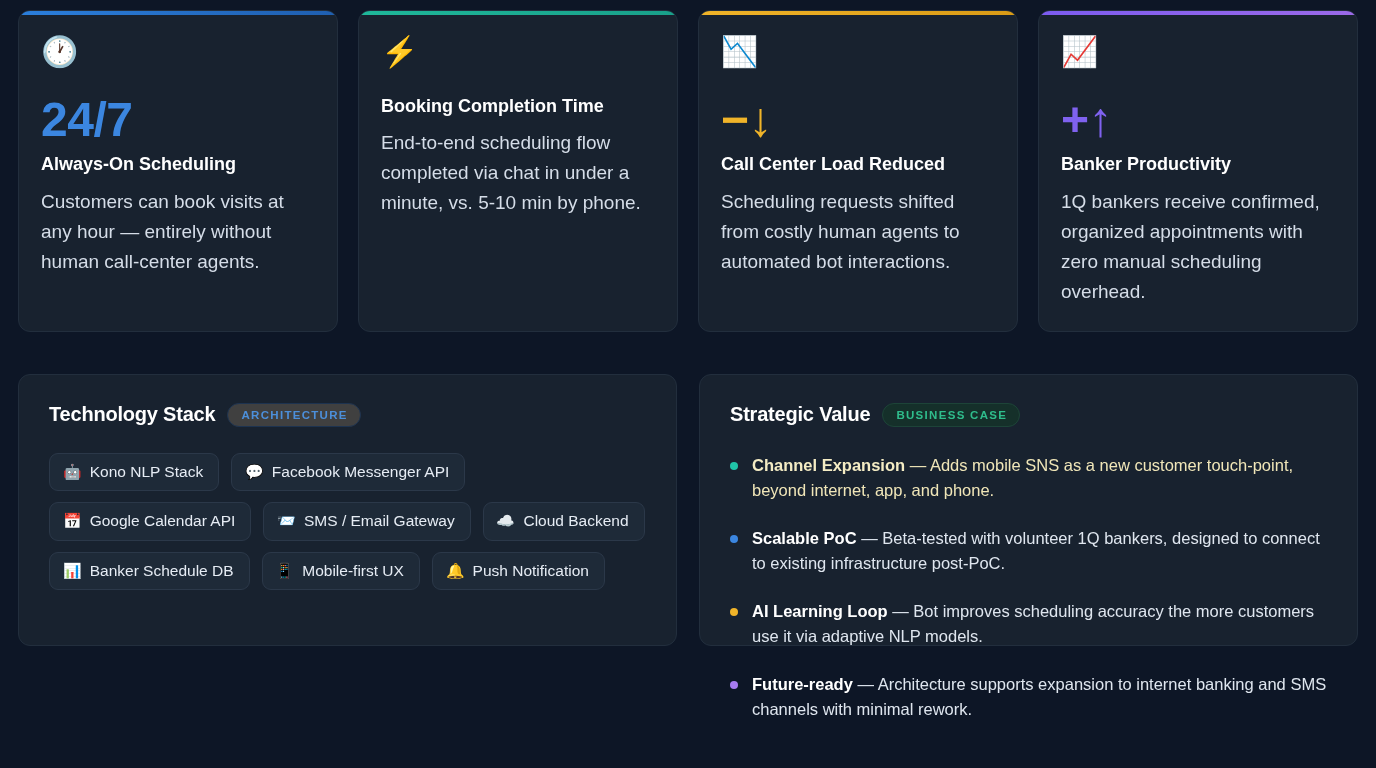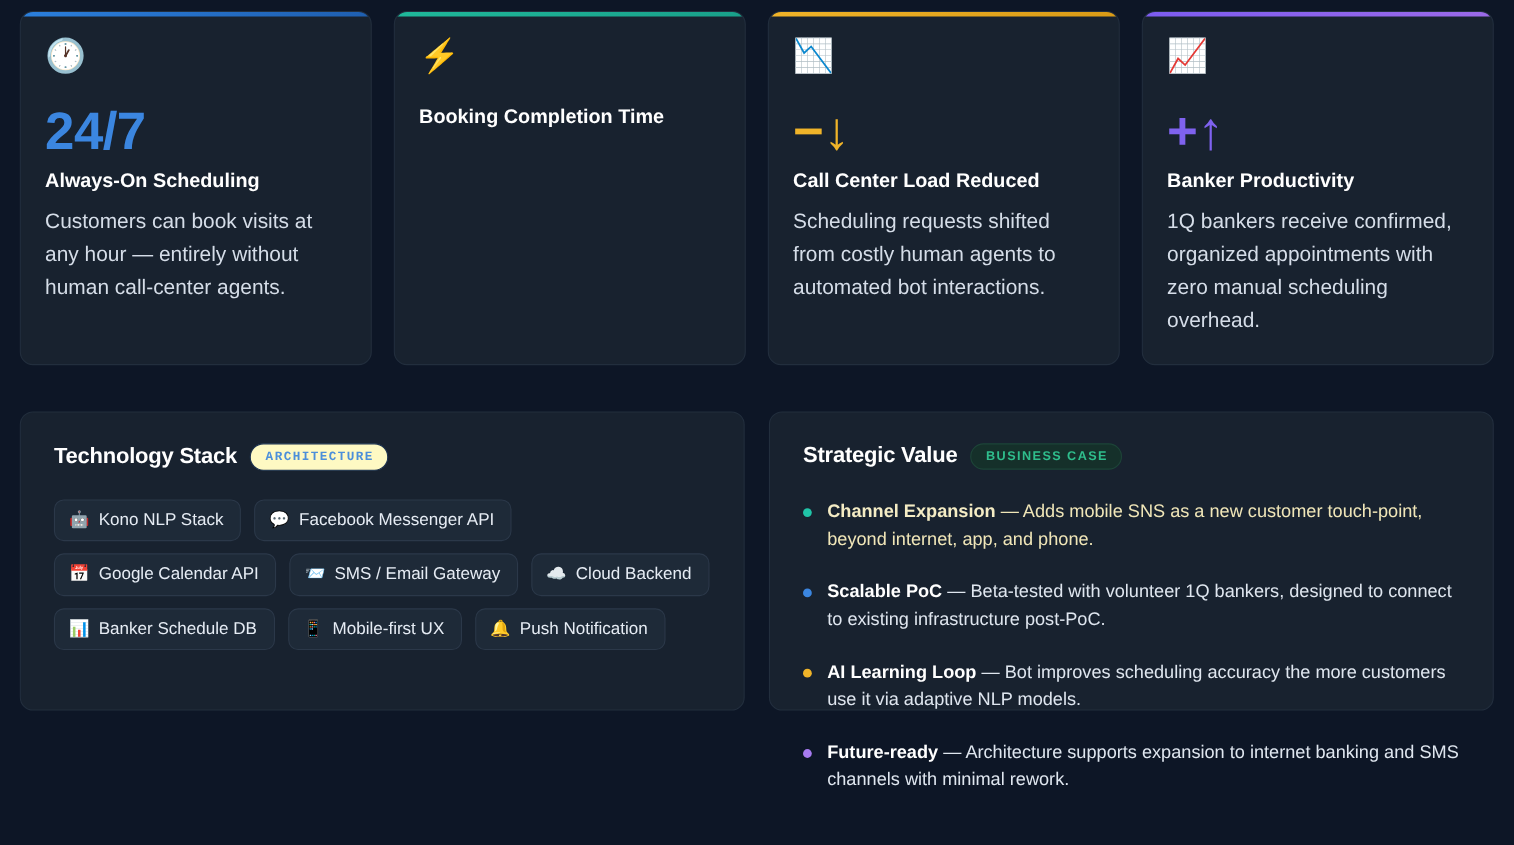--- a/index.html
+++ b/index.html
@@ -114,25 +114,24 @@
   .badge {
     font-size: 11.5px;
     font-weight: 700;
     letter-spacing: 1.3px;
     padding: 5px 12px 5px 13px;
     border-radius: 999px;
     white-space: nowrap;
   }
   .badge-arch {
     color: #4c8fda;
-    background: #fef9c3;
+    background: #404040;
     border: 1px solid #1d3characters;
     border: 1px solid #1d3busy;
     border: 1px solid #1d3350;
-    font-family: Liberation Mono, monospace;
   }
   .badge-biz {
     color: #2fbd8c;
     background: #15302a;
     border: 1px solid #1d4438;
   }
 
   
   .chips {
     display: flex;
@@ -197,20 +196,21 @@
         <div class="kpi-accent" style="background: linear-gradient(90deg, rgb(43, 127, 220), rgb(31, 95, 176));"></div>
         <span class="kpi-emoji">🕐</span>
         <div class="kpi-value" style="color: rgb(59, 134, 224);">24/7</div>
         <div class="kpi-label">Always-On Scheduling</div>
         <div class="kpi-desc">Customers can book visits at any hour — entirely without human call-center agents.</div>
       </div>
       <div class="kpi-card">
         <div class="kpi-accent" style="background: linear-gradient(90deg, rgb(31, 184, 154), rgb(25, 160, 138));"></div>
         <span class="kpi-emoji">⚡</span>
         <div class="kpi-label">Booking Completion Time</div>
+        <div class="kpi-desc">End-to-end scheduling flow completed via chat in under a minute, vs. 5-10 min by phone.</div>
       </div>
       <div class="kpi-card">
         <div class="kpi-accent" style="background: linear-gradient(90deg, rgb(240, 180, 41), rgb(217, 155, 22));"></div>
         <span class="kpi-emoji">📉</span>
         <div class="kpi-value" style="color: rgb(240, 180, 41);">−↓</div>
         <div class="kpi-label">Call Center Load Reduced</div>
         <div class="kpi-desc">Scheduling requests shifted from costly human agents to automated bot interactions.</div>
       </div>
       <div class="kpi-card">
         <div class="kpi-accent" style="background: linear-gradient(90deg, rgb(124, 92, 240), rgb(155, 106, 232));"></div>

